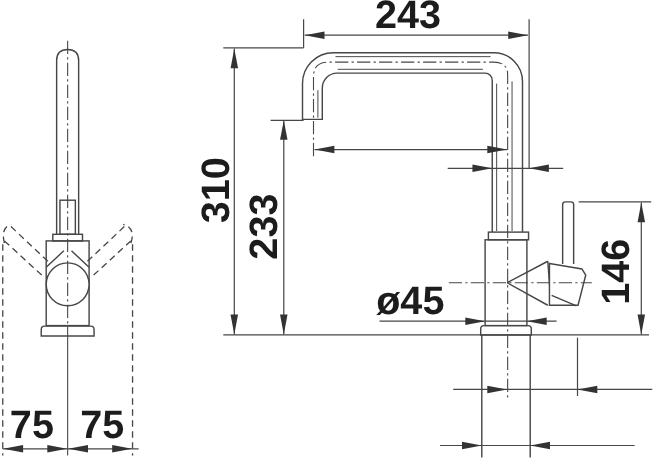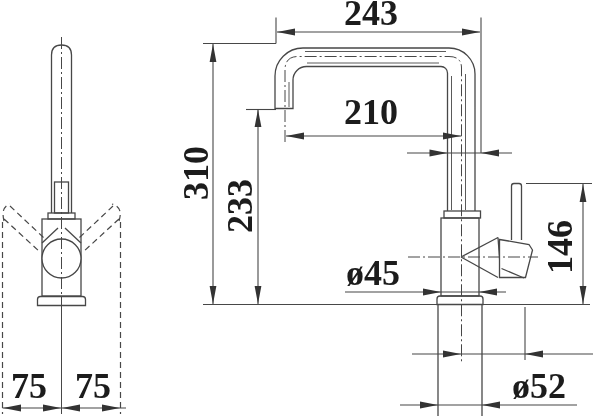--- a/index.html
+++ b/index.html
@@ -6,21 +6,21 @@
     --bg:#ffffff;
     --line:#474747;
     --text:#1c1c1c;
   }
   html,body{margin:0;padding:0;background:#e8e8e8;}
   #canvas{
     position:relative;
     width:600px;height:419px;
     background:var(--bg);
     overflow:hidden;
-    font-family:Liberation Serif, serif;
+    font-family:Liberation Sans, sans-serif;
   }
   #canvas svg{position:absolute;left:0;top:0;}
   .dim-label{
     position:absolute;
     transform:translate(-50%,-50%);
     font-weight:700;
     font-size:36px;
     line-height:1;
     letter-spacing:0px;
     color:var(--text);
@@ -140,21 +140,19 @@
 
     <g stroke="var(--line)" fill="none" stroke-width="1" stroke-dasharray="12 3 2 3">
       <path d="M61.5,37 L61.5,306"></path>
       <path d="M285,142 L285,70 Q285,56.5 298,56.5 L449,56.5 Q461.5,56.5 461.5,68 L461.5,363"></path>
       <path d="M408,257 L538,257"></path>
     </g>
     <path stroke="var(--line)" stroke-width="1" d="M61.5,306 L61.5,414"></path>
   </svg>
 
   <div class="dim-label" style="left:371px;top:13px">243</div>
-  <div class="dim-label" style="left:371px;top:112px">210</div>
   <div class="dim-label rot" style="left:196px;top:173px">310</div>
   <div class="dim-label rot" style="left:240px;top:206px">233</div>
   <div class="dim-label" style="left:373px;top:273px">ø45</div>
   <div class="dim-label rot" style="left:560px;top:247px">146</div>
-  <div class="dim-label" style="left:539px;top:386px">ø52</div>
   <div class="dim-label" style="left:29px;top:386px">75</div>
   <div class="dim-label" style="left:93px;top:386px">75</div>
 </div>
 
 </body></html>

